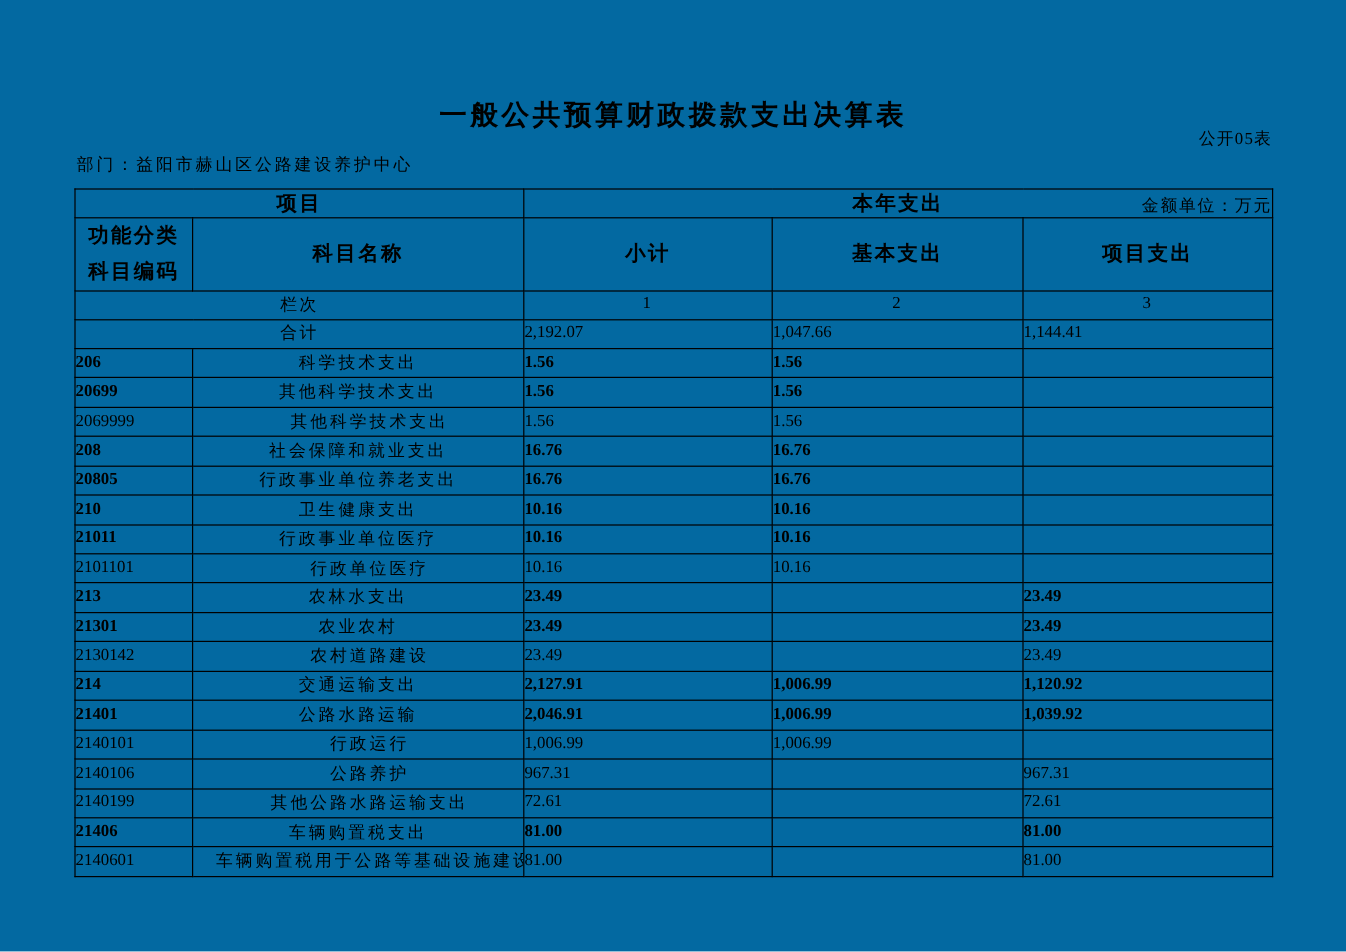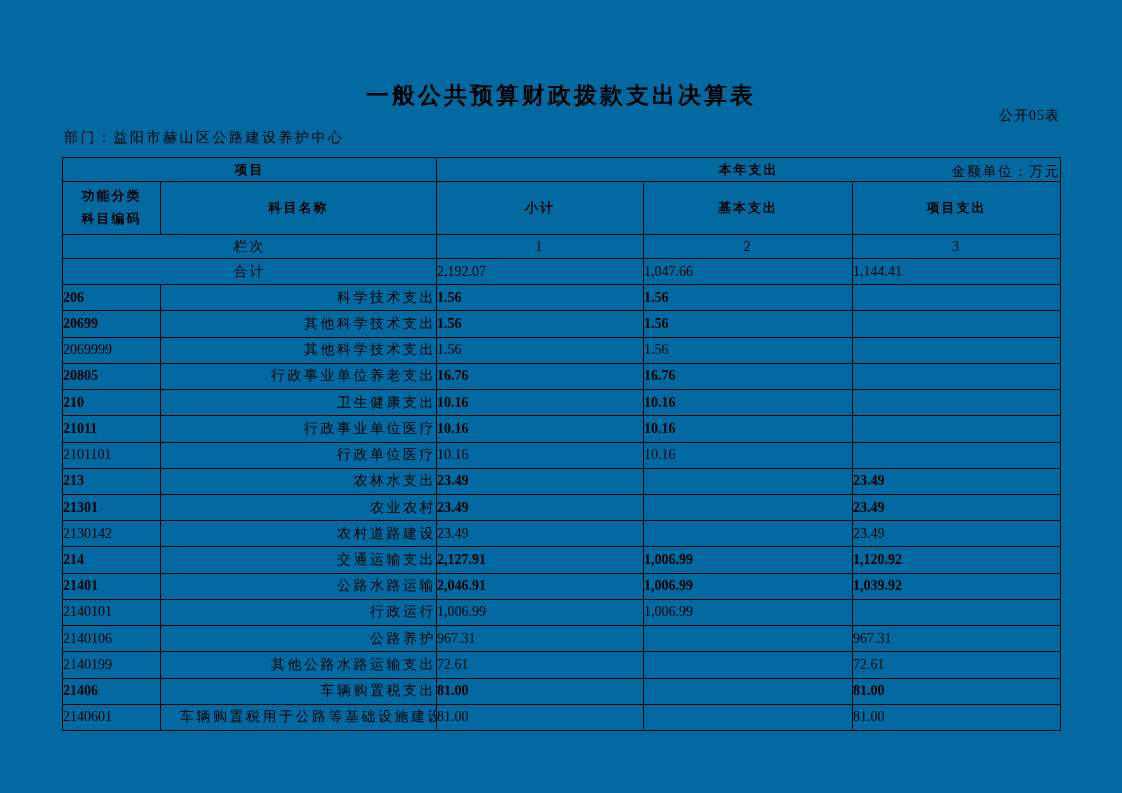--- a/index.html
+++ b/index.html
@@ -7,25 +7,25 @@
   .page{position:relative;width:1122px;height:793px;background:#0369a1;overflow:hidden;}
   .title{position:absolute;left:62px;top:80px;width:998px;text-align:center;
          font-size:23px;font-weight:bold;letter-spacing:3px;}
   .table-no{position:absolute;right:62px;top:107px;font-size:14px;letter-spacing:1px;}
   .dept-line{position:absolute;left:64px;top:129px;font-size:14px;letter-spacing:2.5px;}
   .unit-line{position:absolute;right:62px;top:132px;font-size:14px;letter-spacing:1.5px;margin-top:31px;}
   table.budget{position:absolute;left:62px;top:157px;width:998px;height:574px;
                border-collapse:collapse;table-layout:fixed;}
   table.budget td,table.budget th{border:1px solid #000;padding:0;font-size:14px;
                overflow:hidden;white-space:nowrap;vertical-align:middle;}
-  table.budget th{font-weight:bold;text-align:center;letter-spacing:2px;font-size:13px;}
+  table.budget th{font-weight:bold;text-align:center;letter-spacing:2px;font-size:17px;}
   tr.hdr1{height:24px;} tr.hdr2{height:53px;margin-left:28px;} tr.lanci-row{height:24px;}
   .code-hdr div{line-height:1.75;}
   td.code{text-align:left;padding-left:4px;letter-spacing:0;}
-  td.name{text-align:right;padding-left:6px;letter-spacing:2.5px;}
+  td.name{text-align:center;padding-left:6px;letter-spacing:2.5px;}
   td.name.indent{padding-left:19px;}
   td.num{padding-right:8px;letter-spacing:0;}
   td.center{text-align:center;letter-spacing:2px;}
   tr.bold td.code,tr.bold td.num{font-weight:bold;}
 </style>
 </head>
 <body>
 
 <div class="page">
 
@@ -88,20 +88,27 @@
           <td class="num"></td>
         </tr>
         <tr>
           <td class="code">2069999</td>
           <td class="name indent">其他科学技术支出</td>
           <td class="num">1.56</td>
           <td class="num">1.56</td>
           <td class="num"></td>
         </tr>
         <tr class="bold">
+          <td class="code">208</td>
+          <td class="name">社会保障和就业支出</td>
+          <td class="num">16.76</td>
+          <td class="num">16.76</td>
+          <td class="num"></td>
+        </tr>
+        <tr class="bold">
           <td class="code">20805</td>
           <td class="name">行政事业单位养老支出</td>
           <td class="num">16.76</td>
           <td class="num">16.76</td>
           <td class="num"></td>
         </tr>
         <tr class="bold">
           <td class="code">210</td>
           <td class="name">卫生健康支出</td>
           <td class="num">10.16</td>

